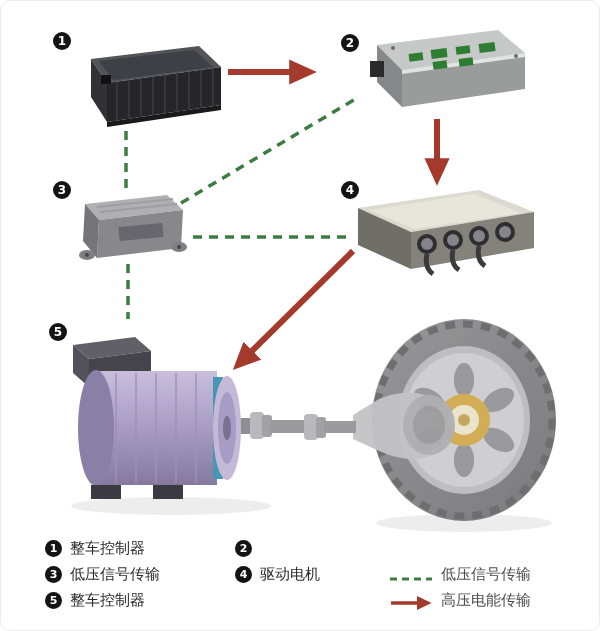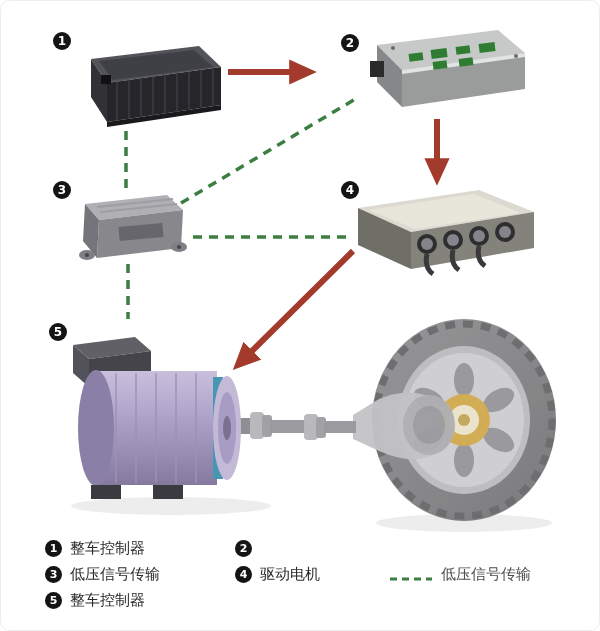--- a/index.html
+++ b/index.html
@@ -214,14 +214,20 @@
     <span class="badge-inline">5</span>
     <span>整车控制器</span>
   </div>
 
   <div class="line-item" style="left:388px;top:563px">
     <svg width="44" height="10">
       <line x1="1" y1="5" x2="43" y2="5" style="stroke:var(--low-voltage-green)" stroke-width="3" stroke-dasharray="7 5"></line>
     </svg>
     <span>低压信号传输</span>
   </div>
+  <div class="line-item" style="left:388px;top:589px">
+    <svg width="44" height="14">
+      <line x1="2" y1="7" x2="30" y2="7" style="stroke:var(--high-voltage-red)" stroke-width="3.5" marker-end="url(#redArrowSm)"></line>
+    </svg>
+    <span>高压电能传输</span>
+  </div>
 
 </div>
 
 </body></html>

